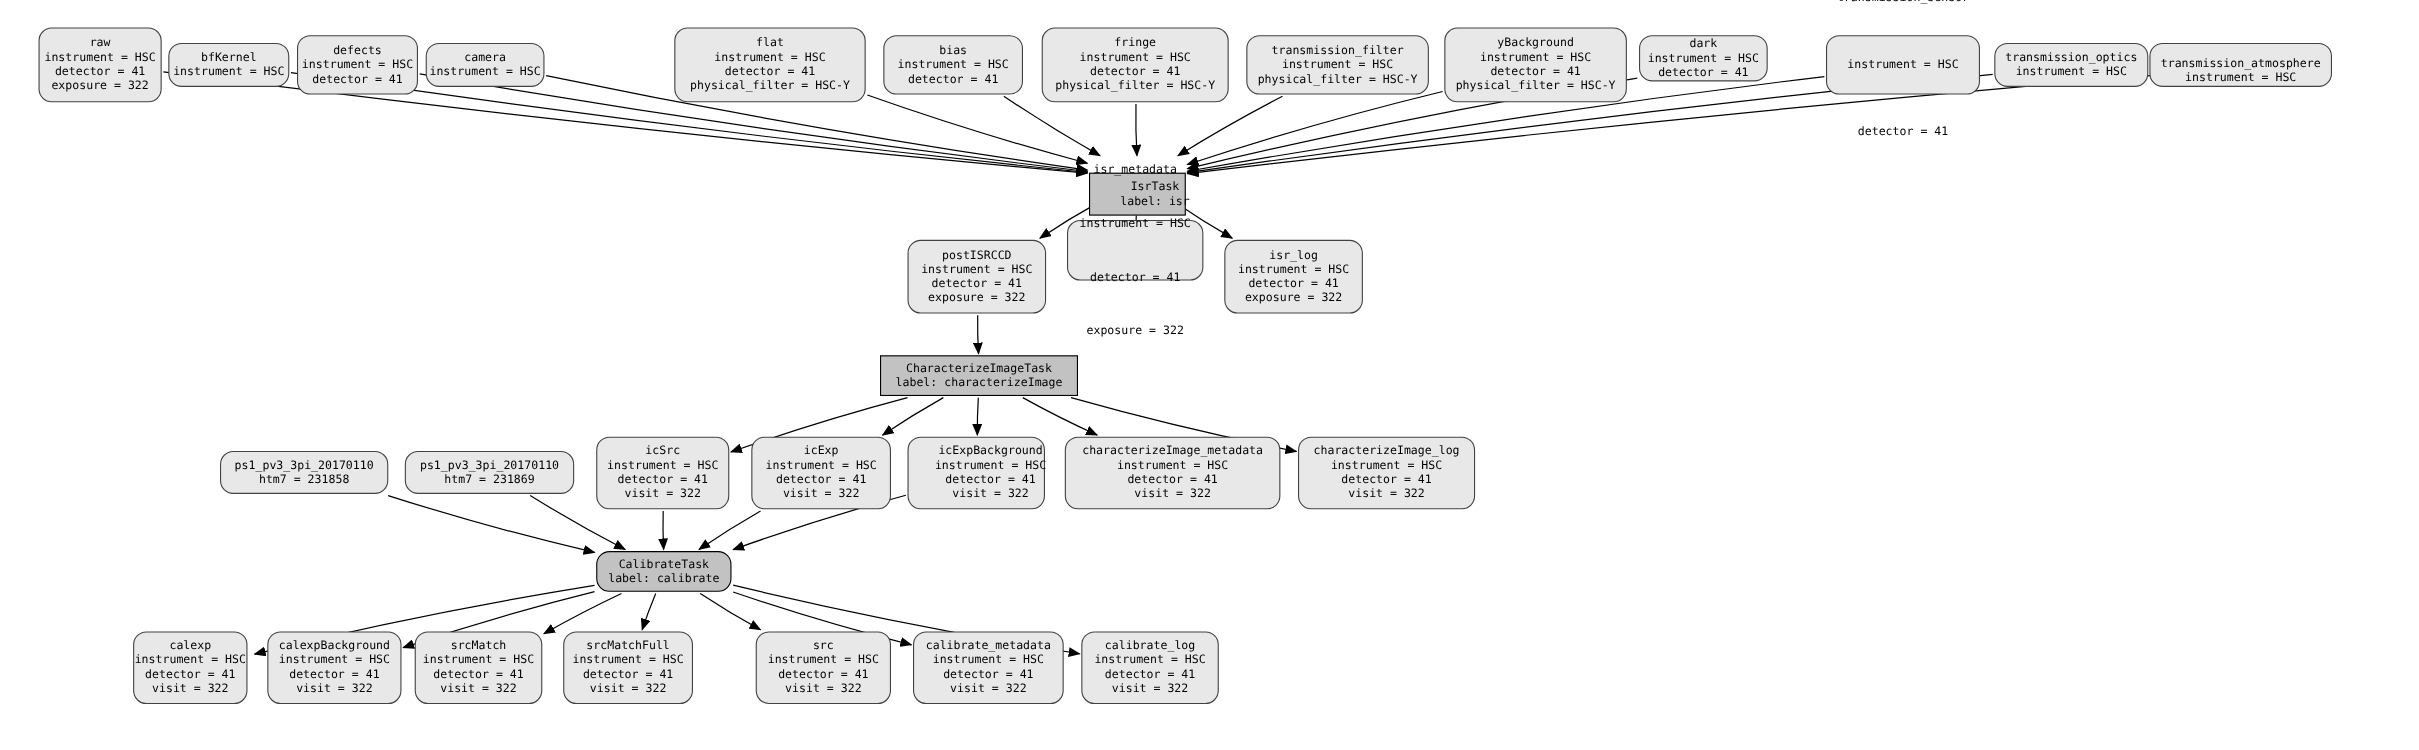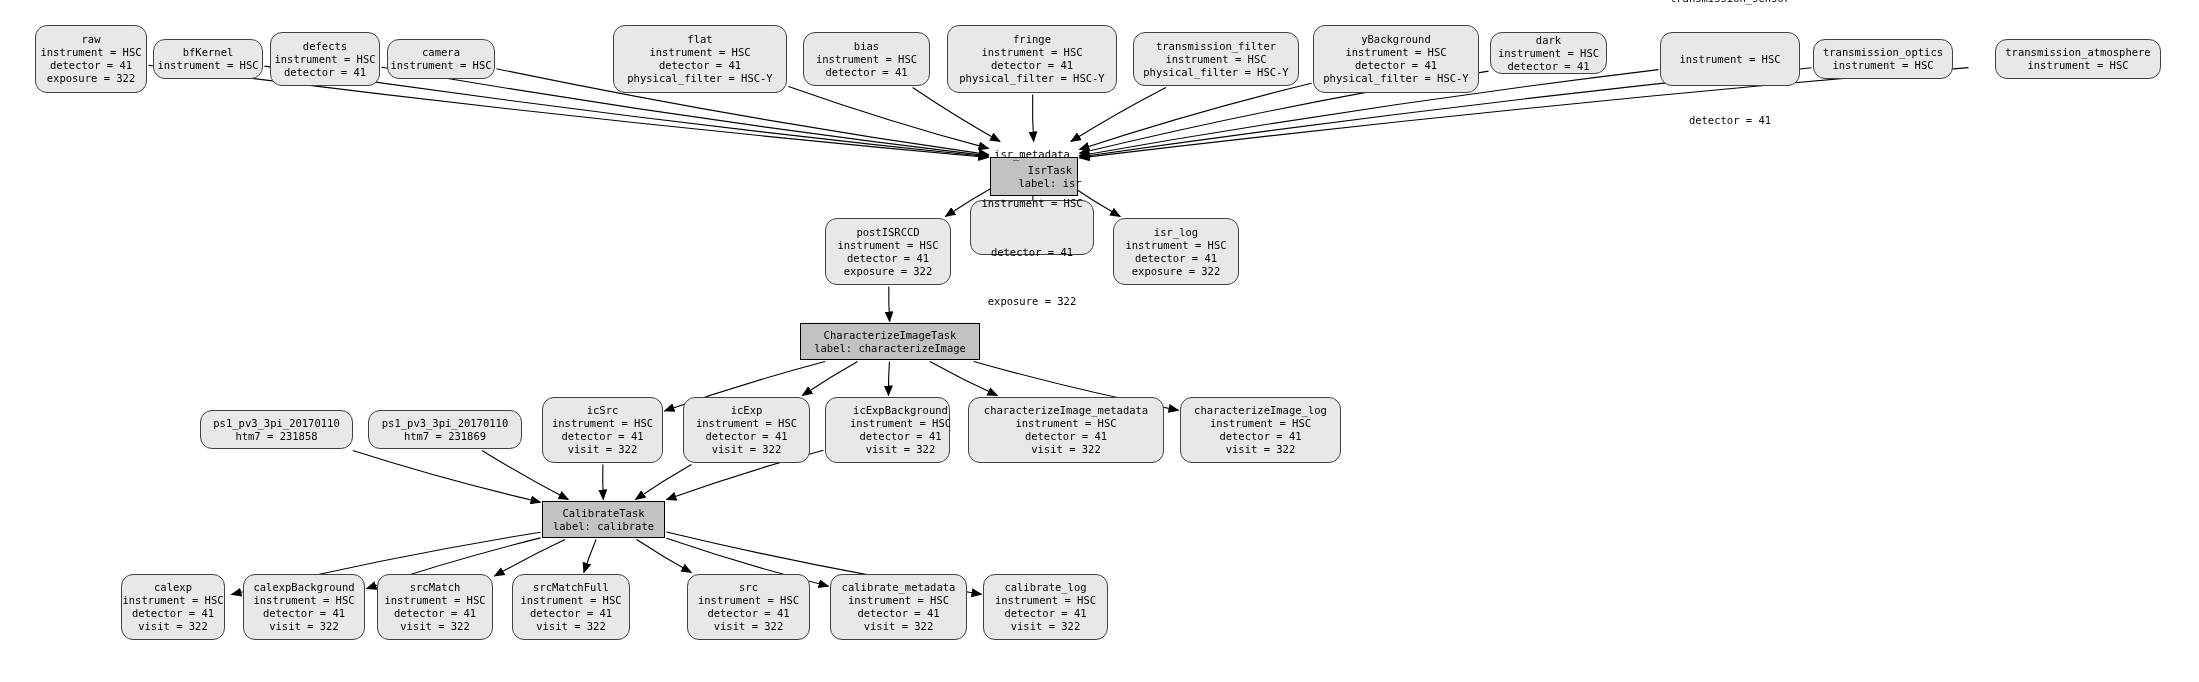--- a/index.html
+++ b/index.html
@@ -153,21 +153,21 @@
       </div>
       <div class="node dataset" style="left: 1660px; top: 32px; width: 140px; height: 54px; gap: 48px;">
         <span class="node-line">transmission_sensor</span>
         <span class="node-line">instrument = HSC</span>
         <span class="node-line">detector = 41</span>
       </div>
       <div class="node dataset" style="left: 1813px; top: 39px; width: 140px; height: 40px;">
         <span class="node-line">transmission_optics</span>
         <span class="node-line">instrument = HSC</span>
       </div>
-      <div class="node dataset" style="left: 1995px; top: 39px; width: 166px; height: 40px;">
+      <div class="node dataset" style="left: 1954px; top: 39px; width: 166px; height: 40px; justify-content: flex-end;">
         <span class="node-line">transmission_atmosphere</span>
         <span class="node-line">instrument = HSC</span>
       </div>
       <div class="node task" style="left: 990px; top: 157px; width: 88px; height: 39px; padding-left: 32px;">
         <span class="node-line">IsrTask</span>
         <span class="node-line">label: isr</span>
       </div>
       <div class="node dataset" style="left: 825px; top: 218px; width: 126px; height: 67px;">
         <span class="node-line">postISRCCD</span>
         <span class="node-line">instrument = HSC</span>
@@ -221,21 +221,21 @@
         <span class="node-line">instrument = HSC</span>
         <span class="node-line">detector = 41</span>
         <span class="node-line">visit = 322</span>
       </div>
       <div class="node dataset" style="left: 1180px; top: 397px; width: 161px; height: 66px;">
         <span class="node-line">characterizeImage_log</span>
         <span class="node-line">instrument = HSC</span>
         <span class="node-line">detector = 41</span>
         <span class="node-line">visit = 322</span>
       </div>
-      <div class="node task" style="left: 542px; top: 501px; width: 123px; height: 37px;">
+      <div class="node task" style="left: 542px; top: 501px; width: 123px; height: 37px; border-radius: 12px;">
         <span class="node-line">CalibrateTask</span>
         <span class="node-line">label: calibrate</span>
       </div>
       <div class="node dataset" style="left: 110px; top: 574px; width: 104px; height: 66px; margin-left: 11px;">
         <span class="node-line">calexp</span>
         <span class="node-line">instrument = HSC</span>
         <span class="node-line">detector = 41</span>
         <span class="node-line">visit = 322</span>
       </div>
       <div class="node dataset" style="left: 243px; top: 574px; width: 122px; height: 66px;">

